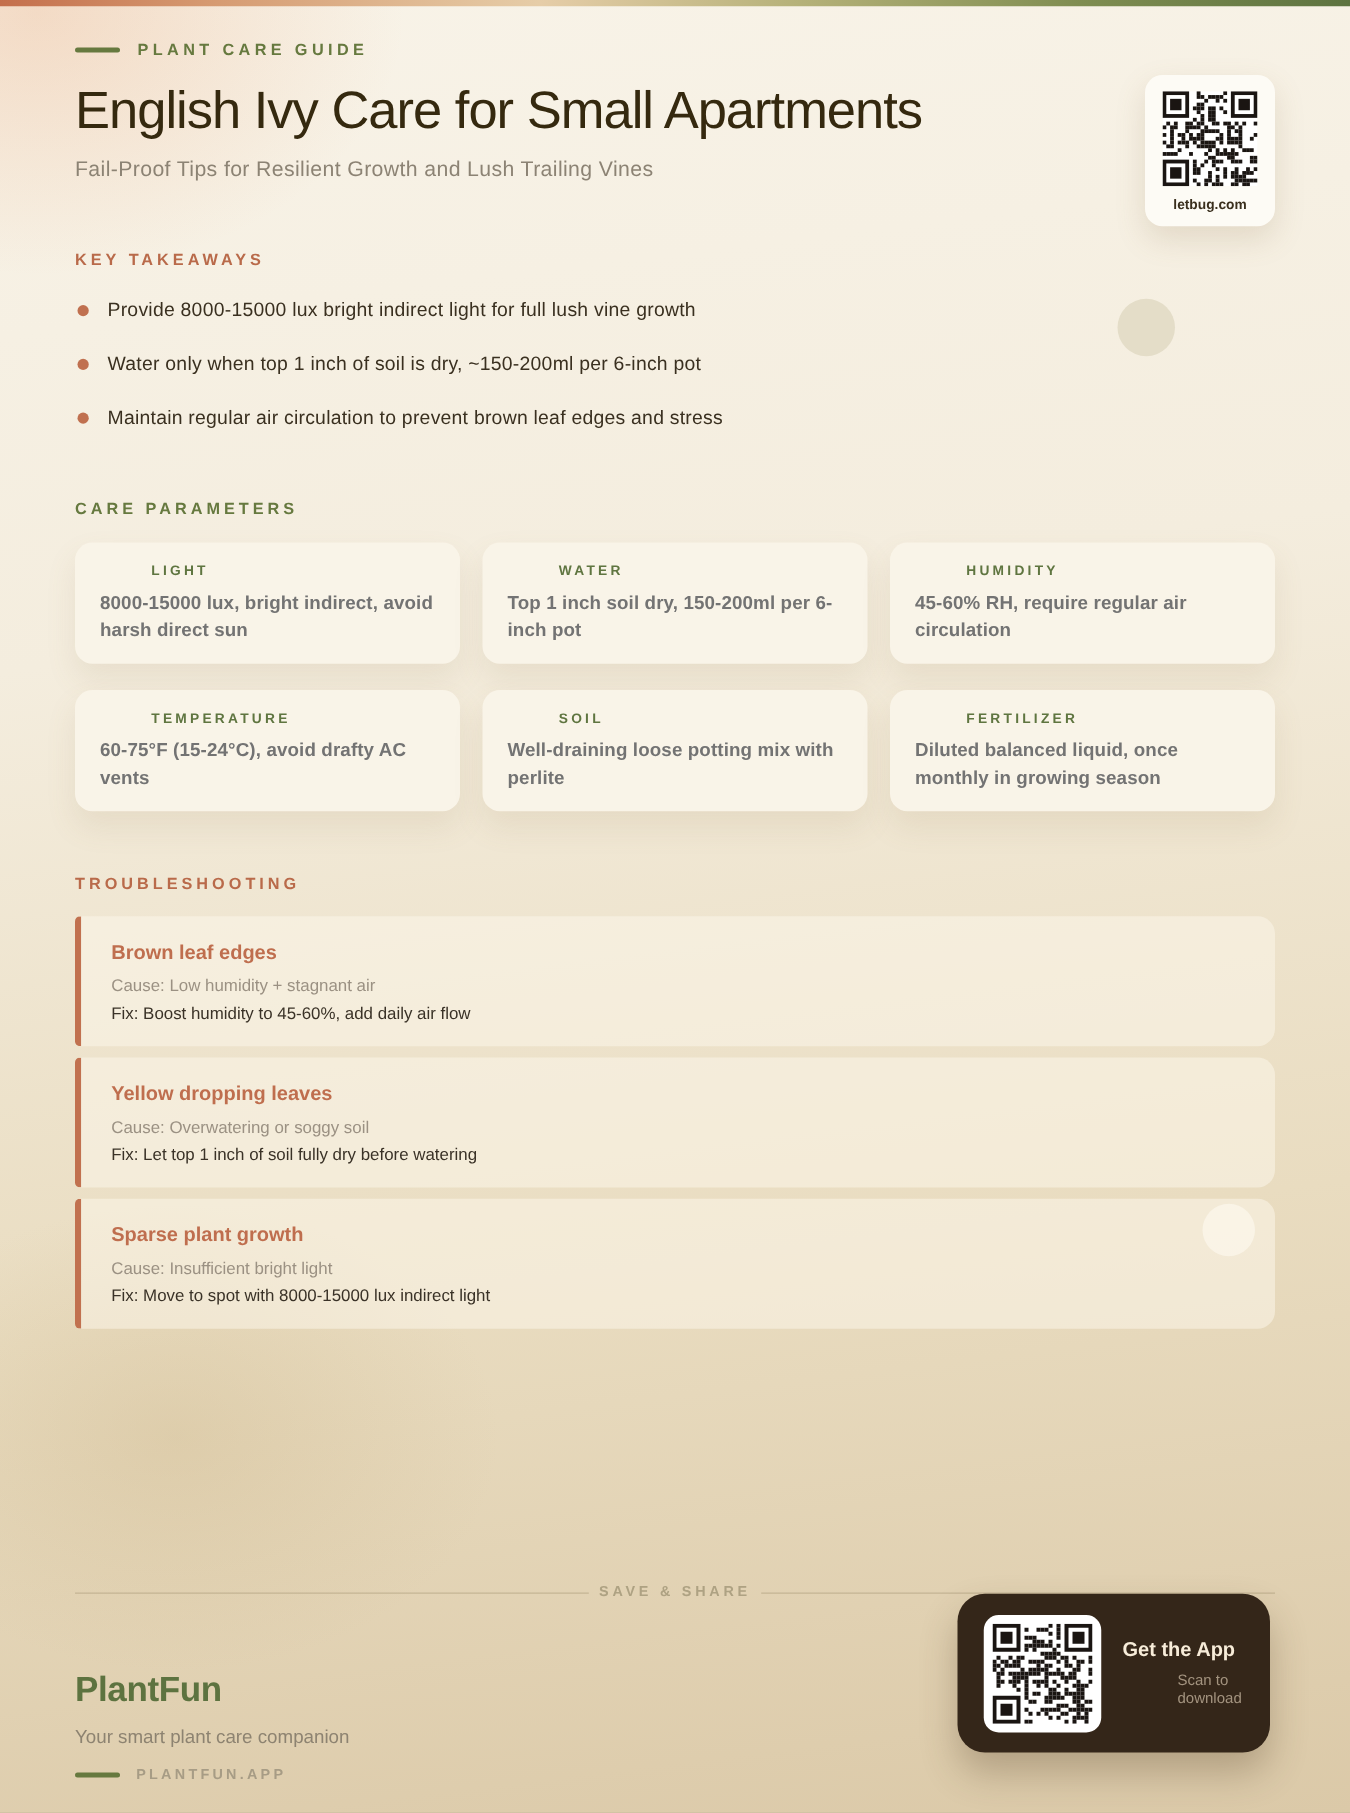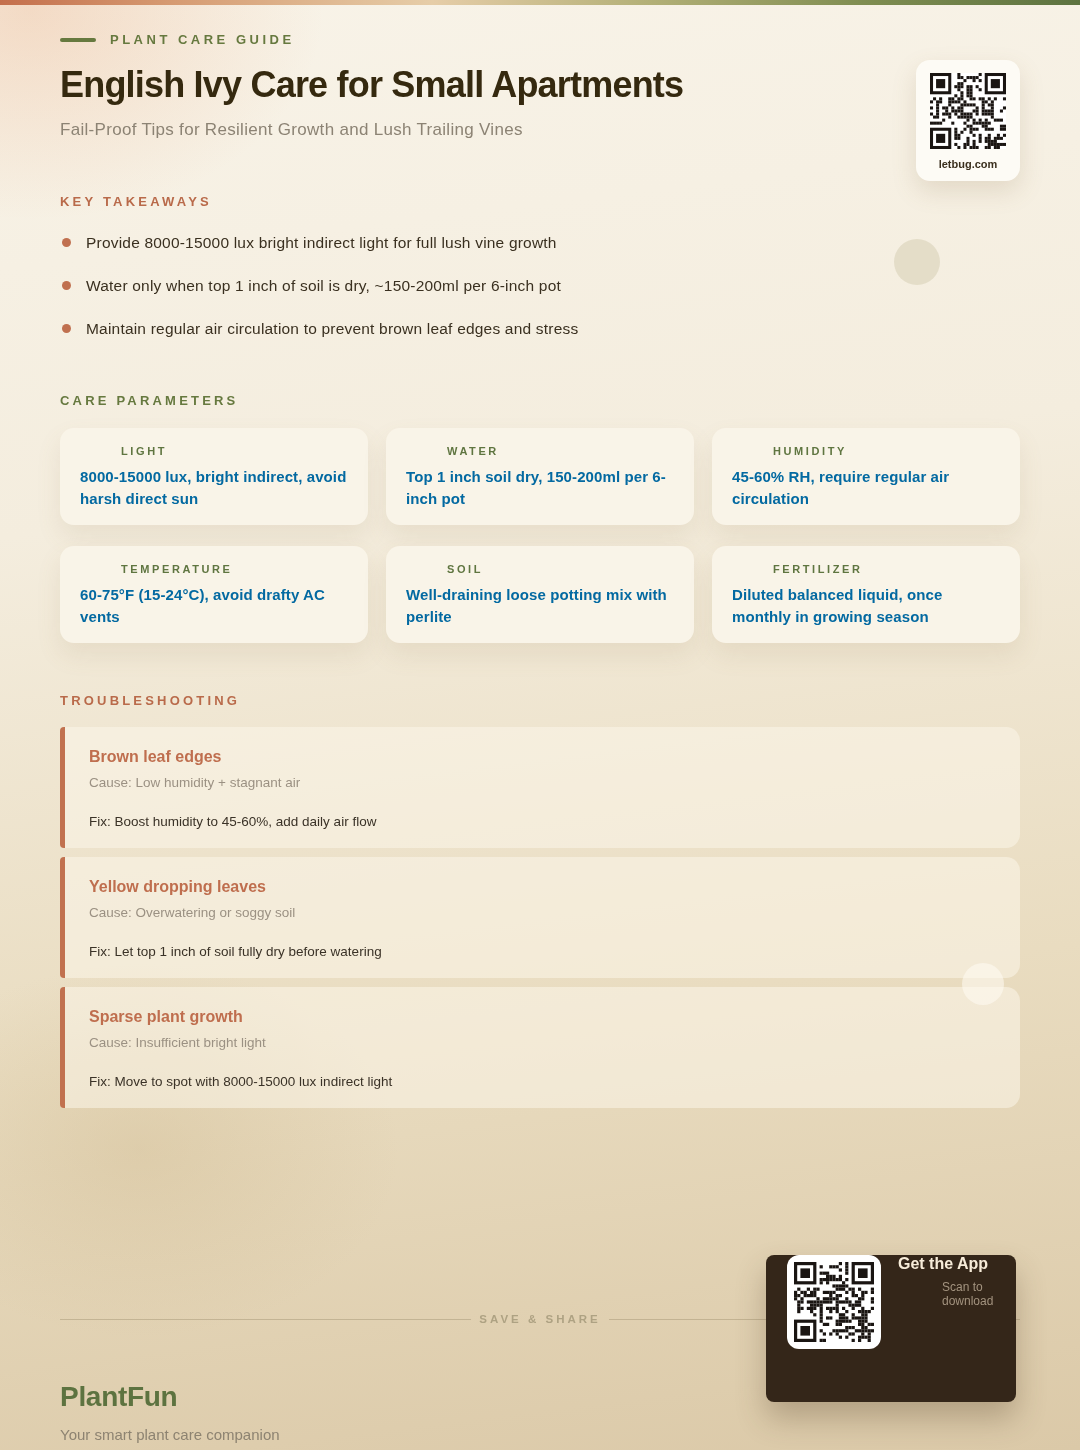--- a/index.html
+++ b/index.html
@@ -15,21 +15,21 @@
   .top-strip {
     position:absolute; top:0; left:0; right:0; height:5px;
     background:linear-gradient(90deg,#c46f4c 0%,#d69b72 16%,#e6cda8 40%,#b3b077 60%,#7f8d51 80%,#5d7340 100%);
   }
   .content { position:absolute; left:60px; right:60px; top:0; }
 
   
   .eyebrow { display:flex; align-items:center; gap:14px; margin-top:32px; }
   .dash { width:36px; height:4px; border-radius:2px; background:#66793f; }
   .eyebrow-text { color:#66793f; font-weight:bold; font-size:13px; letter-spacing:3.5px; }
-  .title { margin-top:17px; font-size:36px; font-weight:bold; letter-spacing:-0.8px; color:#35290f; }
+  .title { margin-top:17px; font-size:42px; font-weight:normal; letter-spacing:-0.8px; color:#35290f; }
   .subtitle { margin-top:14px; font-size:17px; color:#8c8374; letter-spacing:0.3px; }
 
   .qr-card {
     position:absolute; top:60px; right:0; width:104px; padding:13px 9px 11px;
     background:#fdfbf5; border-radius:14px; text-align:center;
     box-shadow:0 10px 24px rgba(140,110,70,0.18);
   }
   .qr-card svg { display:block; margin:0 auto; }
   .qr-caption { margin-top:9px; font-size:11px; font-weight:bold; color:#3a2f1d;text-align:center; }
 
@@ -45,46 +45,46 @@
   .bullet-text { font-size:15.5px; color:#3a3020; letter-spacing:0.2px; }
 
   
   .care { margin-top:55px; }
   .card-grid { margin-top:20px; display:grid; grid-template-columns:repeat(3,1fr); gap:21px 18px; }
   .param-card {
     background:#f9f4e8; border-radius:14px; padding:17px 20px 15px; min-height:97px;
     box-shadow:0 12px 24px rgba(150,120,80,0.12);
   }
   .param-label { font-size:11px; font-weight:bold; letter-spacing:2.6px; color:#5f7540;padding-left:41px; }
-  .param-text { margin-top:9px; font-size:15px; font-weight:bold; color:#0369a1; line-height:1.45; letter-spacing:0.1px; }
+  .param-text { margin-top:9px; font-size:15px; font-weight:bold; color:#737373; line-height:1.45; letter-spacing:0.1px; }
 
   
   .trouble { margin-top:50px; }
   .trouble-cards { margin-top:19px; }
   .trouble-card {
     background:rgba(252,246,233,0.55); border-left:5px solid #c1714f;
     border-radius:4px 14px 14px 4px; padding:21px 24px 19px; margin-bottom:9px;
   }
   .trouble-title { font-size:16px; font-weight:bold; color:#bf6e4e; }
   .trouble-cause { margin-top:9px; font-size:13.5px; color:#9b9183; }
-  .trouble-fix { margin-top:24px; font-size:13.5px; color:#3a3227; }
+  .trouble-fix { margin-top:7px; font-size:13.5px; color:#3a3227; }
 
   
   .divider { display:flex; align-items:center; gap:8px; margin-top:205px; }
   .divider .line { flex:1; height:1px; background:rgba(160,145,110,0.45); }
   .divider-text { font-size:11.5px; font-weight:bold; letter-spacing:3px; color:#aea283; }
 
   .brand { margin-top:56px; font-size:28px; font-weight:bold; color:#5d7340; letter-spacing:-0.3px; }
   .tagline { margin-top:13px; font-size:15px; color:#8d8371; }
   .domain-row { display:flex; align-items:center; gap:13px; margin-top:16px; }
   .domain-text { font-size:11.5px; font-weight:bold; letter-spacing:2.6px; color:#a79c85; }
 
   .app-card {
-    position:absolute; right:64px; bottom:48px; width:250px; height:147px;
-    background:#342619; border-radius:8px; display:flex; 
+    position:absolute; right:64px; bottom:48px; width:250px; height:127px;
+    background:#342619; border-radius:22px; display:flex; align-items:center;
     padding-left:21px; box-shadow:0 16px 30px rgba(80,60,35,0.30);
   }
   .app-qr { width:94px; height:94px; background:#ffffff; border-radius:12px; padding:7px; }
   .app-text { margin-left:17px; }
   .app-title { font-size:16px; font-weight:bold; color:#f7ecd9; }
   .app-sub { margin-top:7px; font-size:12px; color:#a3937f;margin-left:44px; }
 
   
   .blob1 { position:absolute; left:894px; top:239px; width:46px; height:46px; border-radius:50%; background:#e4ddc8; }
   .blob2 { position:absolute; left:962px; top:963px; width:42px; height:42px; border-radius:50%; background:rgba(255,252,244,0.55); }

